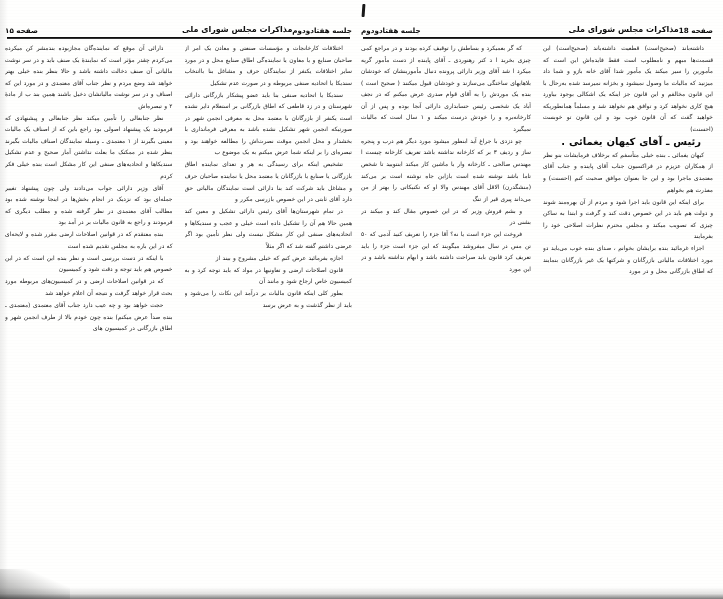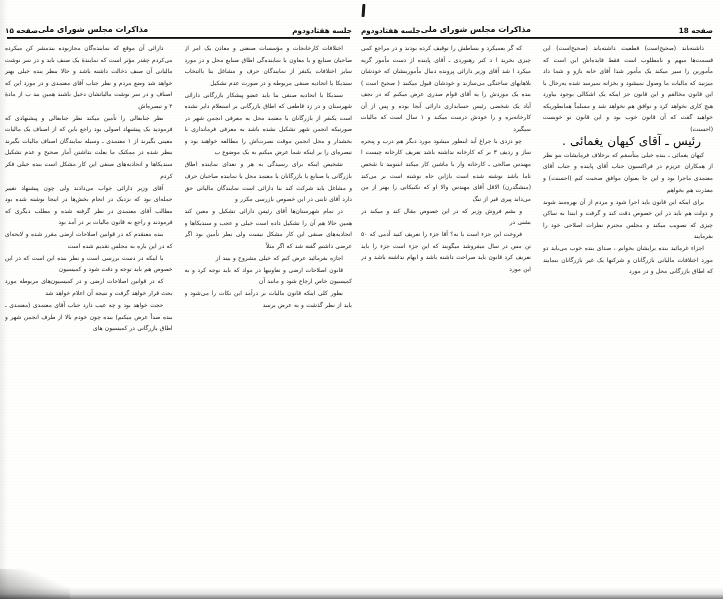--- a/index.html
+++ b/index.html
@@ -88,21 +88,21 @@
     align-items: flex-end;
     justify-content: space-between;
     font-family: "DejaVu Sans", sans-serif;
     font-weight: bold;
     font-size: 7.2px;
     letter-spacing: .2px;
     color: #111;
     padding-bottom: 2px;
     line-height: 1;
   }
-  .page-header .hdr-center { flex: 1; text-align: left; font-size: 8px; }
+  .page-header .hdr-center { flex: 1; text-align: right; font-size: 8px; }
   .page-header .hdr-side { white-space: nowrap; }
 
   .rule {
     height: 0;
     border-top: 1.4px solid #111;
     border-bottom: 0.6px solid #333;
     margin-top: 1px;
     margin-bottom: 4px;
   }
   .page.left  .rule { margin-left: 2px; margin-right: 2px; }
@@ -130,22 +130,22 @@
     font-size: 5.9px;
     line-height: 11.55px;
     color: #171717;
     margin: 0 0 0.5px 0;
     word-spacing: .4px;
     text-justify: inter-word;
     -webkit-font-smoothing: none;
   }
   .para.indent { text-indent: 9px; }
   .speaker {
-    font-weight: normal;
-    font-size: 12px;
+    font-weight: bold;
+    font-size: 10px;
     color: #0c0c0c;
   }
   .para.speaker-line { text-indent: 12px; }
 
   
   .col .para { filter: blur(0.12px); }
 </style>
 </head>
 <body>
 

